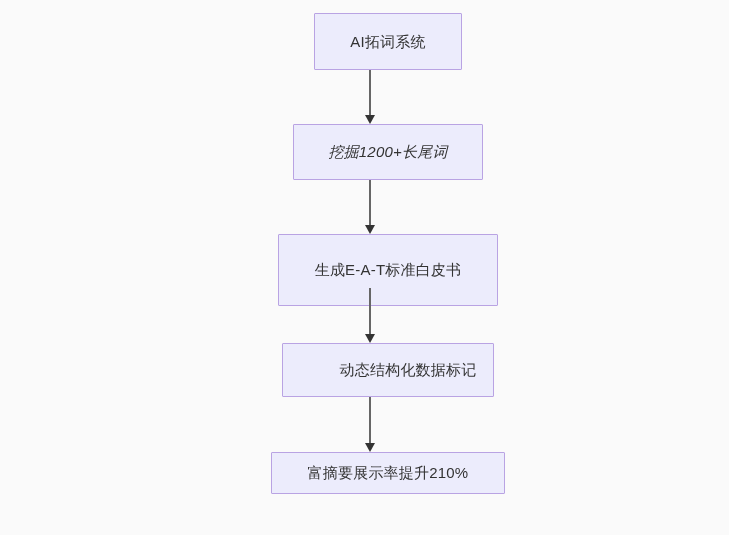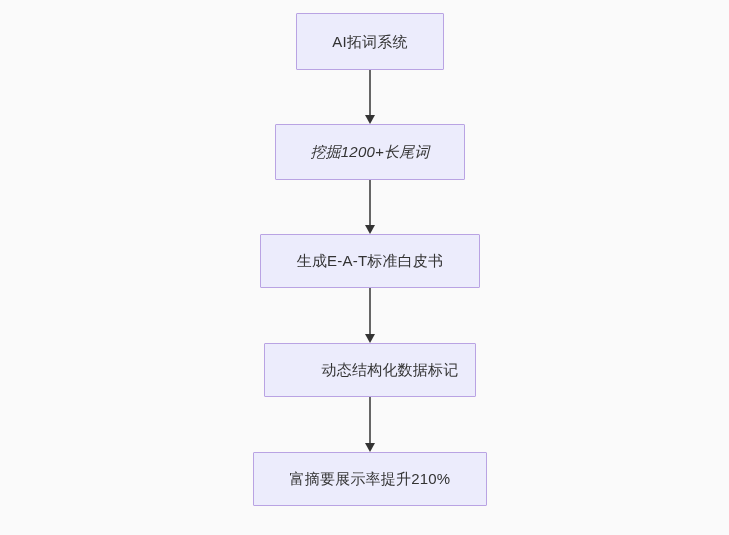--- a/index.html
+++ b/index.html
@@ -24,20 +24,21 @@
   .node {
     position: absolute;
     box-sizing: border-box;
     background: #ececfc;
     border: 1.5px solid #b9a3e3;
     border-radius: 1px;
     display: flex;
     align-items: center;
     justify-content: center;
     transform: translateX(-50%);
+    margin-left: 18px;
   }
   .node-label {
     font-size: 15px;
     line-height: 1.2;
     color: #333333;
     letter-spacing: 0.2px;
     white-space: nowrap;
     text-align: center;
     font-family: "Liberation Sans", "DejaVu Sans", sans-serif;
   }
@@ -84,35 +85,35 @@
 
   <div class="node" id="node-2" style="left: 370px; top: 124px; width: 190px; height: 56px; font-style: italic;">
     <span class="node-label">挖掘1200+长尾词</span>
   </div>
 
   <div class="edge" id="edge-2" style="left: 370px; top: 180px; width: 12px; height: 54px;">
     <div class="edge-line" style="height: 46px;"></div>
     <div class="edge-arrowhead"></div>
   </div>
 
-  <div class="node" id="node-3" style="left: 370px; top: 234px; width: 220px; height: 54px;">
+  <div class="node" id="node-3" style="left: 370px; top: 234px; width: 220px; height: 72px;">
     <span class="node-label">生成E-A-T标准白皮书</span>
   </div>
 
   <div class="edge" id="edge-3" style="left: 370px; top: 288px; width: 12px; height: 55px;">
     <div class="edge-line" style="height: 47px;"></div>
     <div class="edge-arrowhead"></div>
   </div>
 
   <div class="node" id="node-4" style="left: 370px; top: 343px; width: 212px; height: 54px; padding-left: 40px;">
     <span class="node-label">动态结构化数据标记</span>
   </div>
 
   <div class="edge" id="edge-4" style="left: 370px; top: 397px; width: 12px; height: 55px;">
     <div class="edge-line" style="height: 47px;"></div>
     <div class="edge-arrowhead"></div>
   </div>
 
-  <div class="node" id="node-5" style="left: 370px; top: 452px; width: 234px; height: 54px;">
+  <div class="node" id="node-5" style="left: 370px; top: 452px; width: 234px; height: 42px;">
     <span class="node-label">富摘要展示率提升210%</span>
   </div>
 
 </div>
 
 </body></html>

